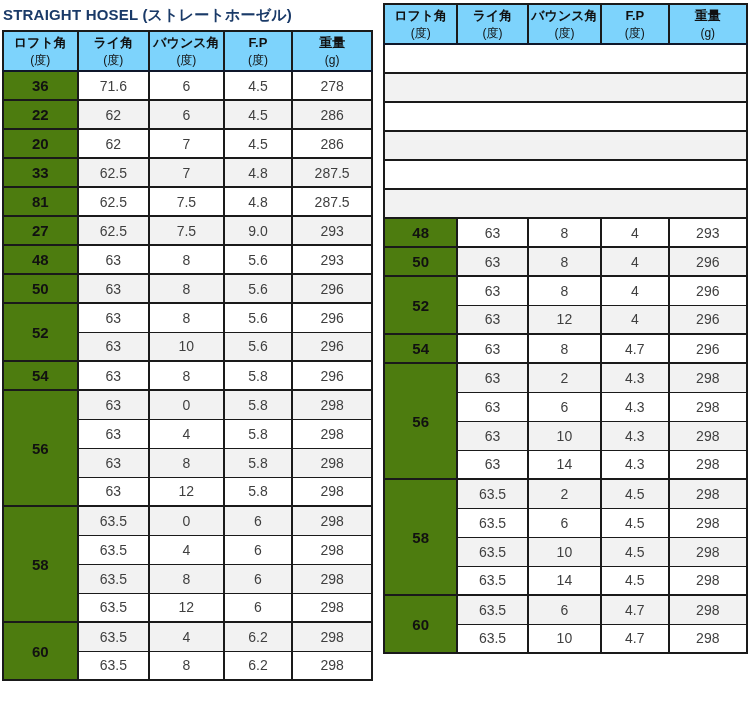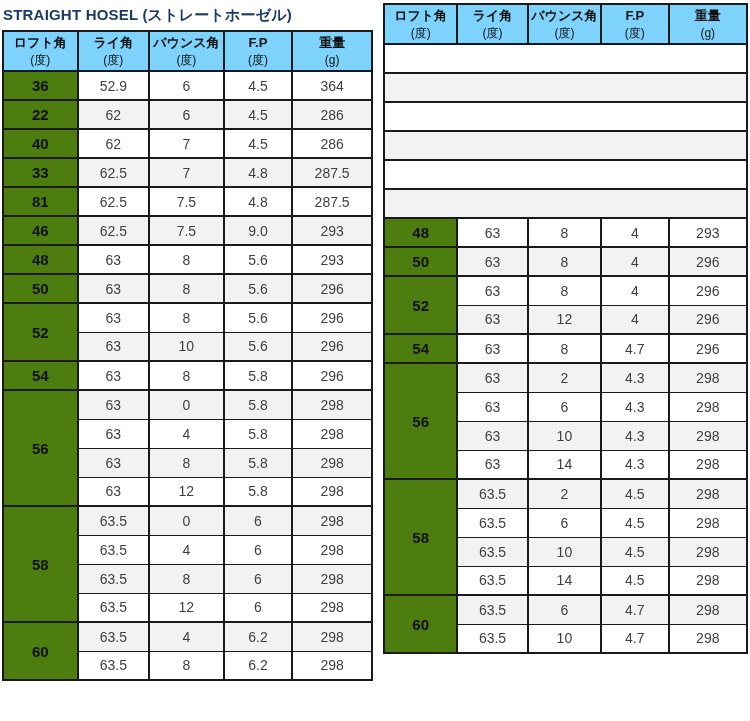--- a/index.html
+++ b/index.html
@@ -113,55 +113,55 @@
             </th>
             <th>
               <div class="hl">重量</div>
               <div class="hu">(g)</div>
             </th>
           </tr>
         </thead>
       <tbody>
           <tr class="group-start">
             <td rowspan="1" class="loft">36</td>
-            <td class="val">52.9</td>
-            <td class="val">6</td>
-            <td class="val">4.5</td>
-            <td class="val">364</td>
+            <td class="val">71.6</td>
+            <td class="val">6</td>
+            <td class="val">4.5</td>
+            <td class="val">278</td>
           </tr>
           <tr class="group-start stripe">
             <td rowspan="1" class="loft">22</td>
             <td class="val">62</td>
             <td class="val">6</td>
             <td class="val">4.5</td>
             <td class="val">286</td>
           </tr>
           <tr class="group-start">
-            <td rowspan="1" class="loft">40</td>
+            <td rowspan="1" class="loft">20</td>
             <td class="val">62</td>
             <td class="val">7</td>
             <td class="val">4.5</td>
             <td class="val">286</td>
           </tr>
           <tr class="group-start stripe">
             <td rowspan="1" class="loft">33</td>
             <td class="val">62.5</td>
             <td class="val">7</td>
             <td class="val">4.8</td>
             <td class="val">287.5</td>
           </tr>
           <tr class="group-start">
             <td rowspan="1" class="loft">81</td>
             <td class="val">62.5</td>
             <td class="val">7.5</td>
             <td class="val">4.8</td>
             <td class="val">287.5</td>
           </tr>
           <tr class="group-start stripe">
-            <td rowspan="1" class="loft">46</td>
+            <td rowspan="1" class="loft">27</td>
             <td class="val">62.5</td>
             <td class="val">7.5</td>
             <td class="val">9.0</td>
             <td class="val">293</td>
           </tr>
           <tr class="group-start">
             <td rowspan="1" class="loft">48</td>
             <td class="val">63</td>
             <td class="val">8</td>
             <td class="val">5.6</td>

